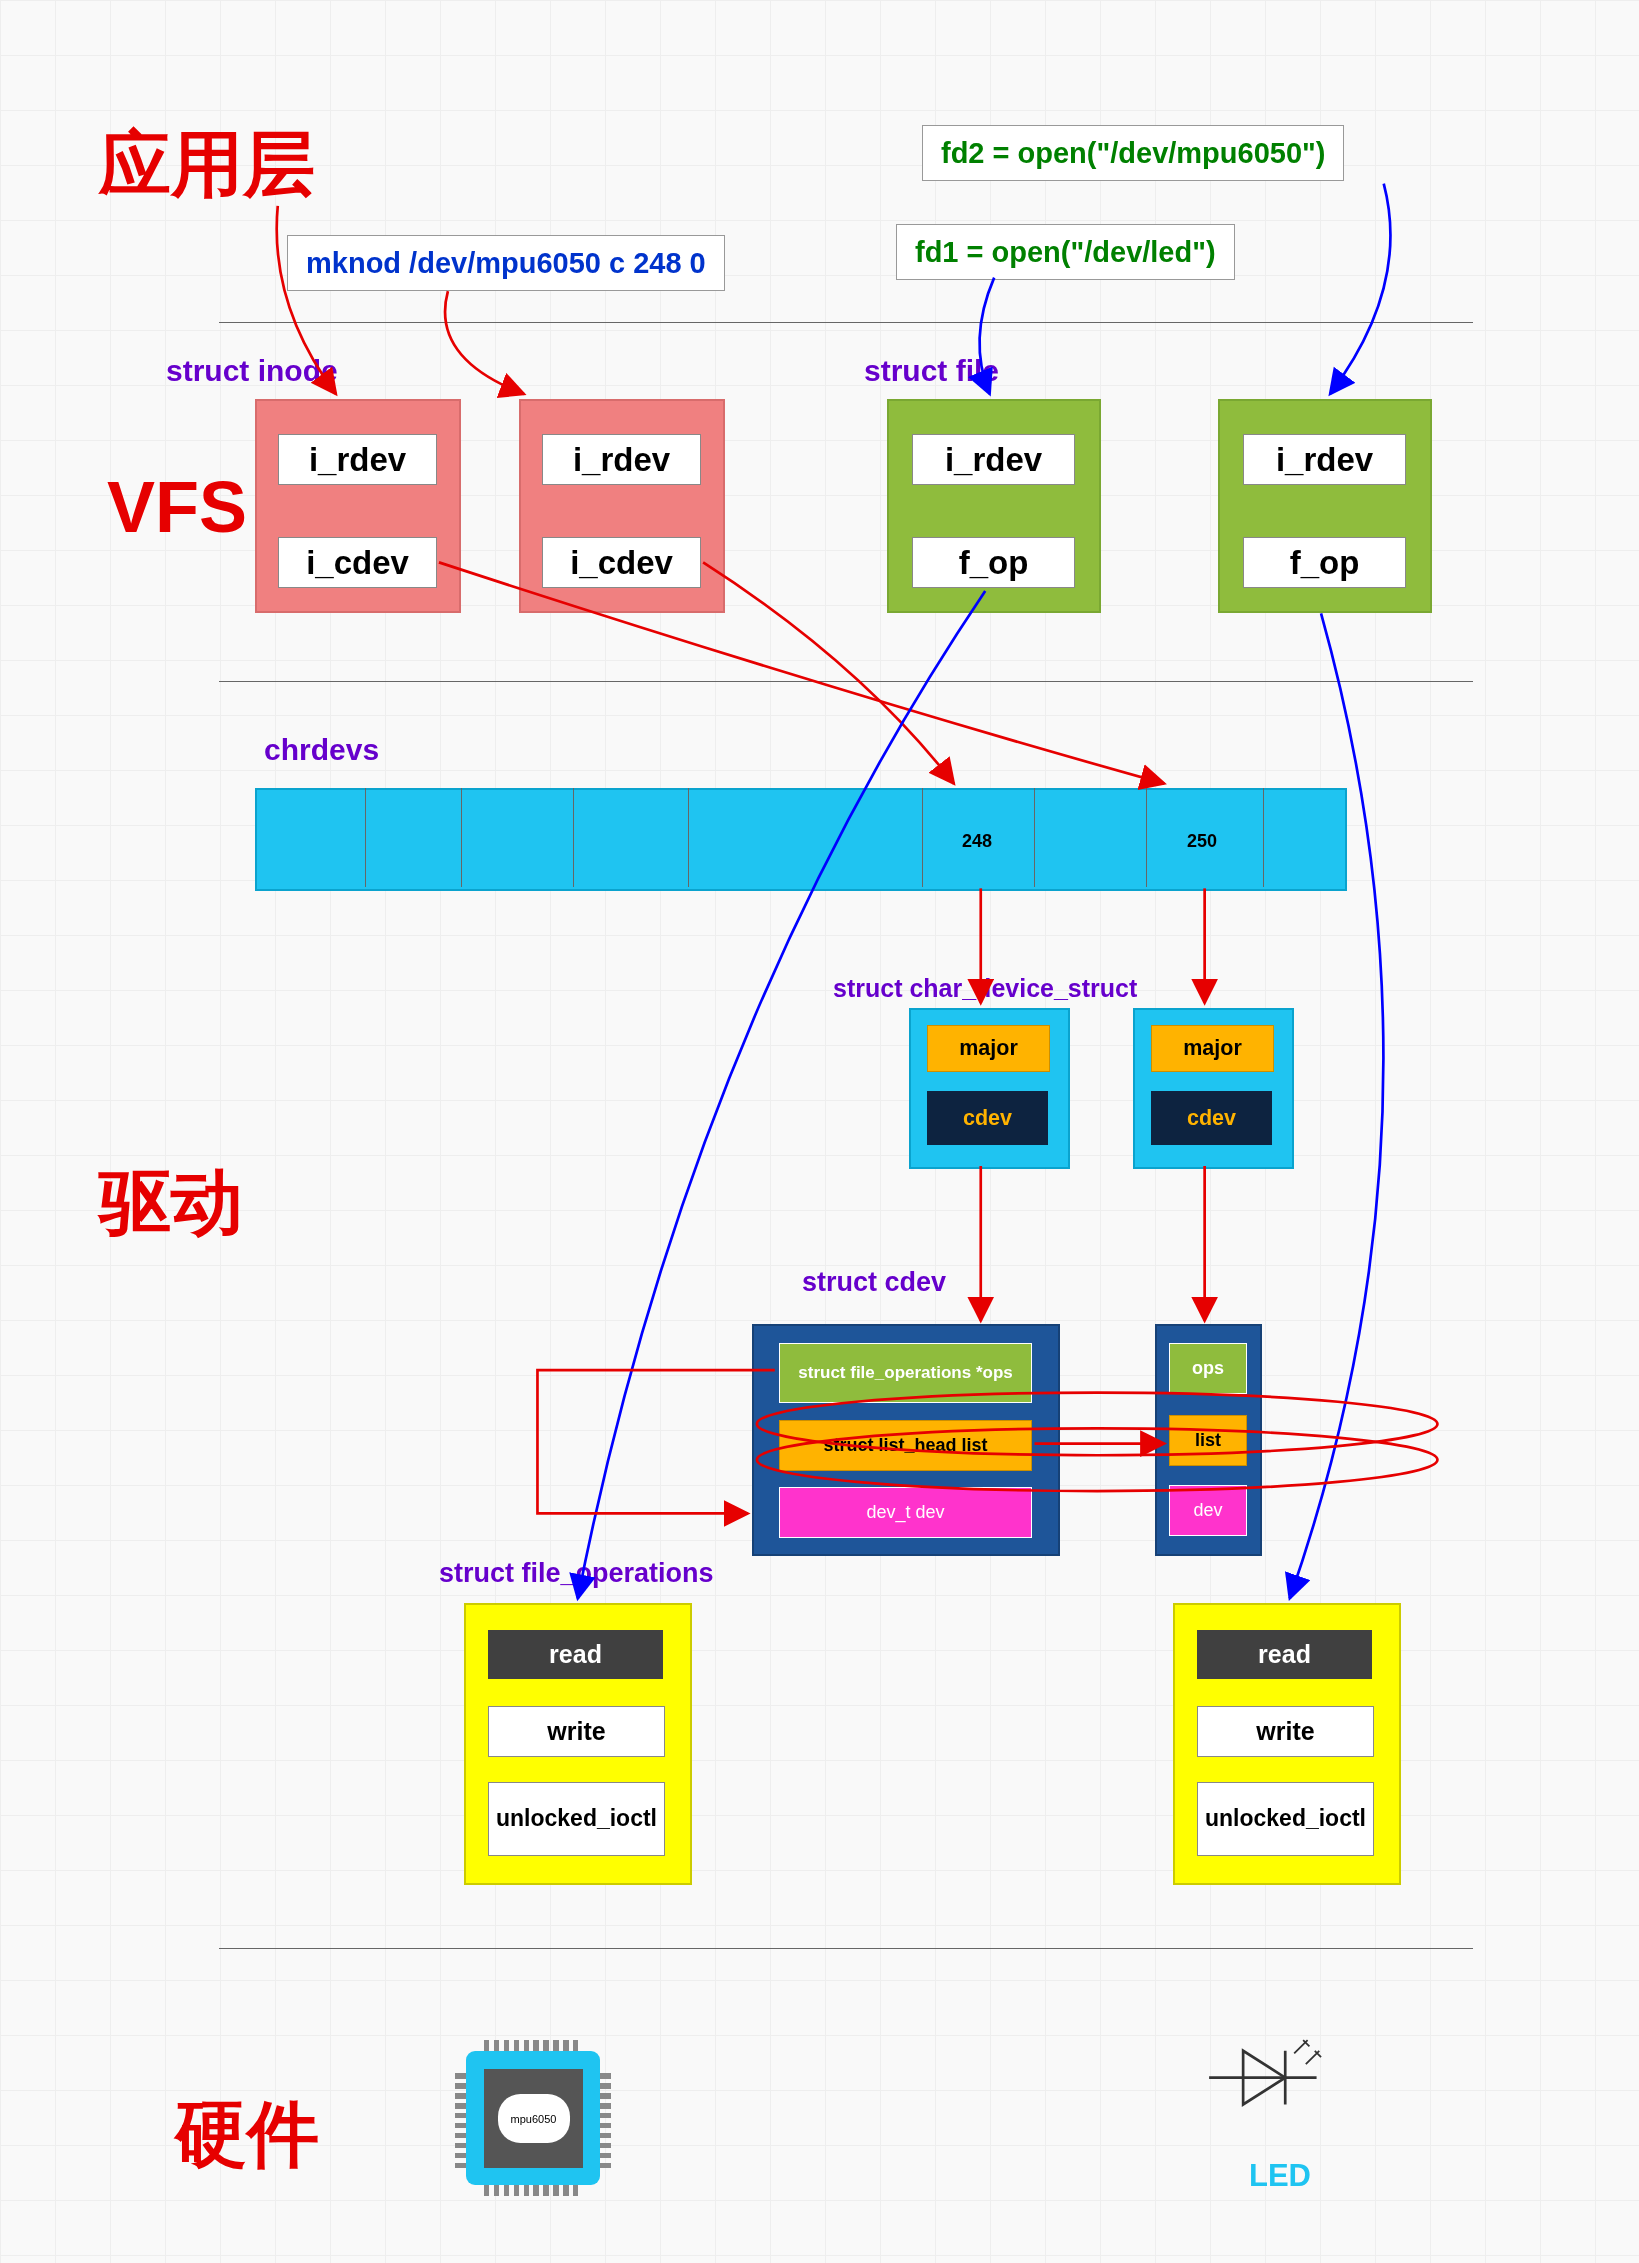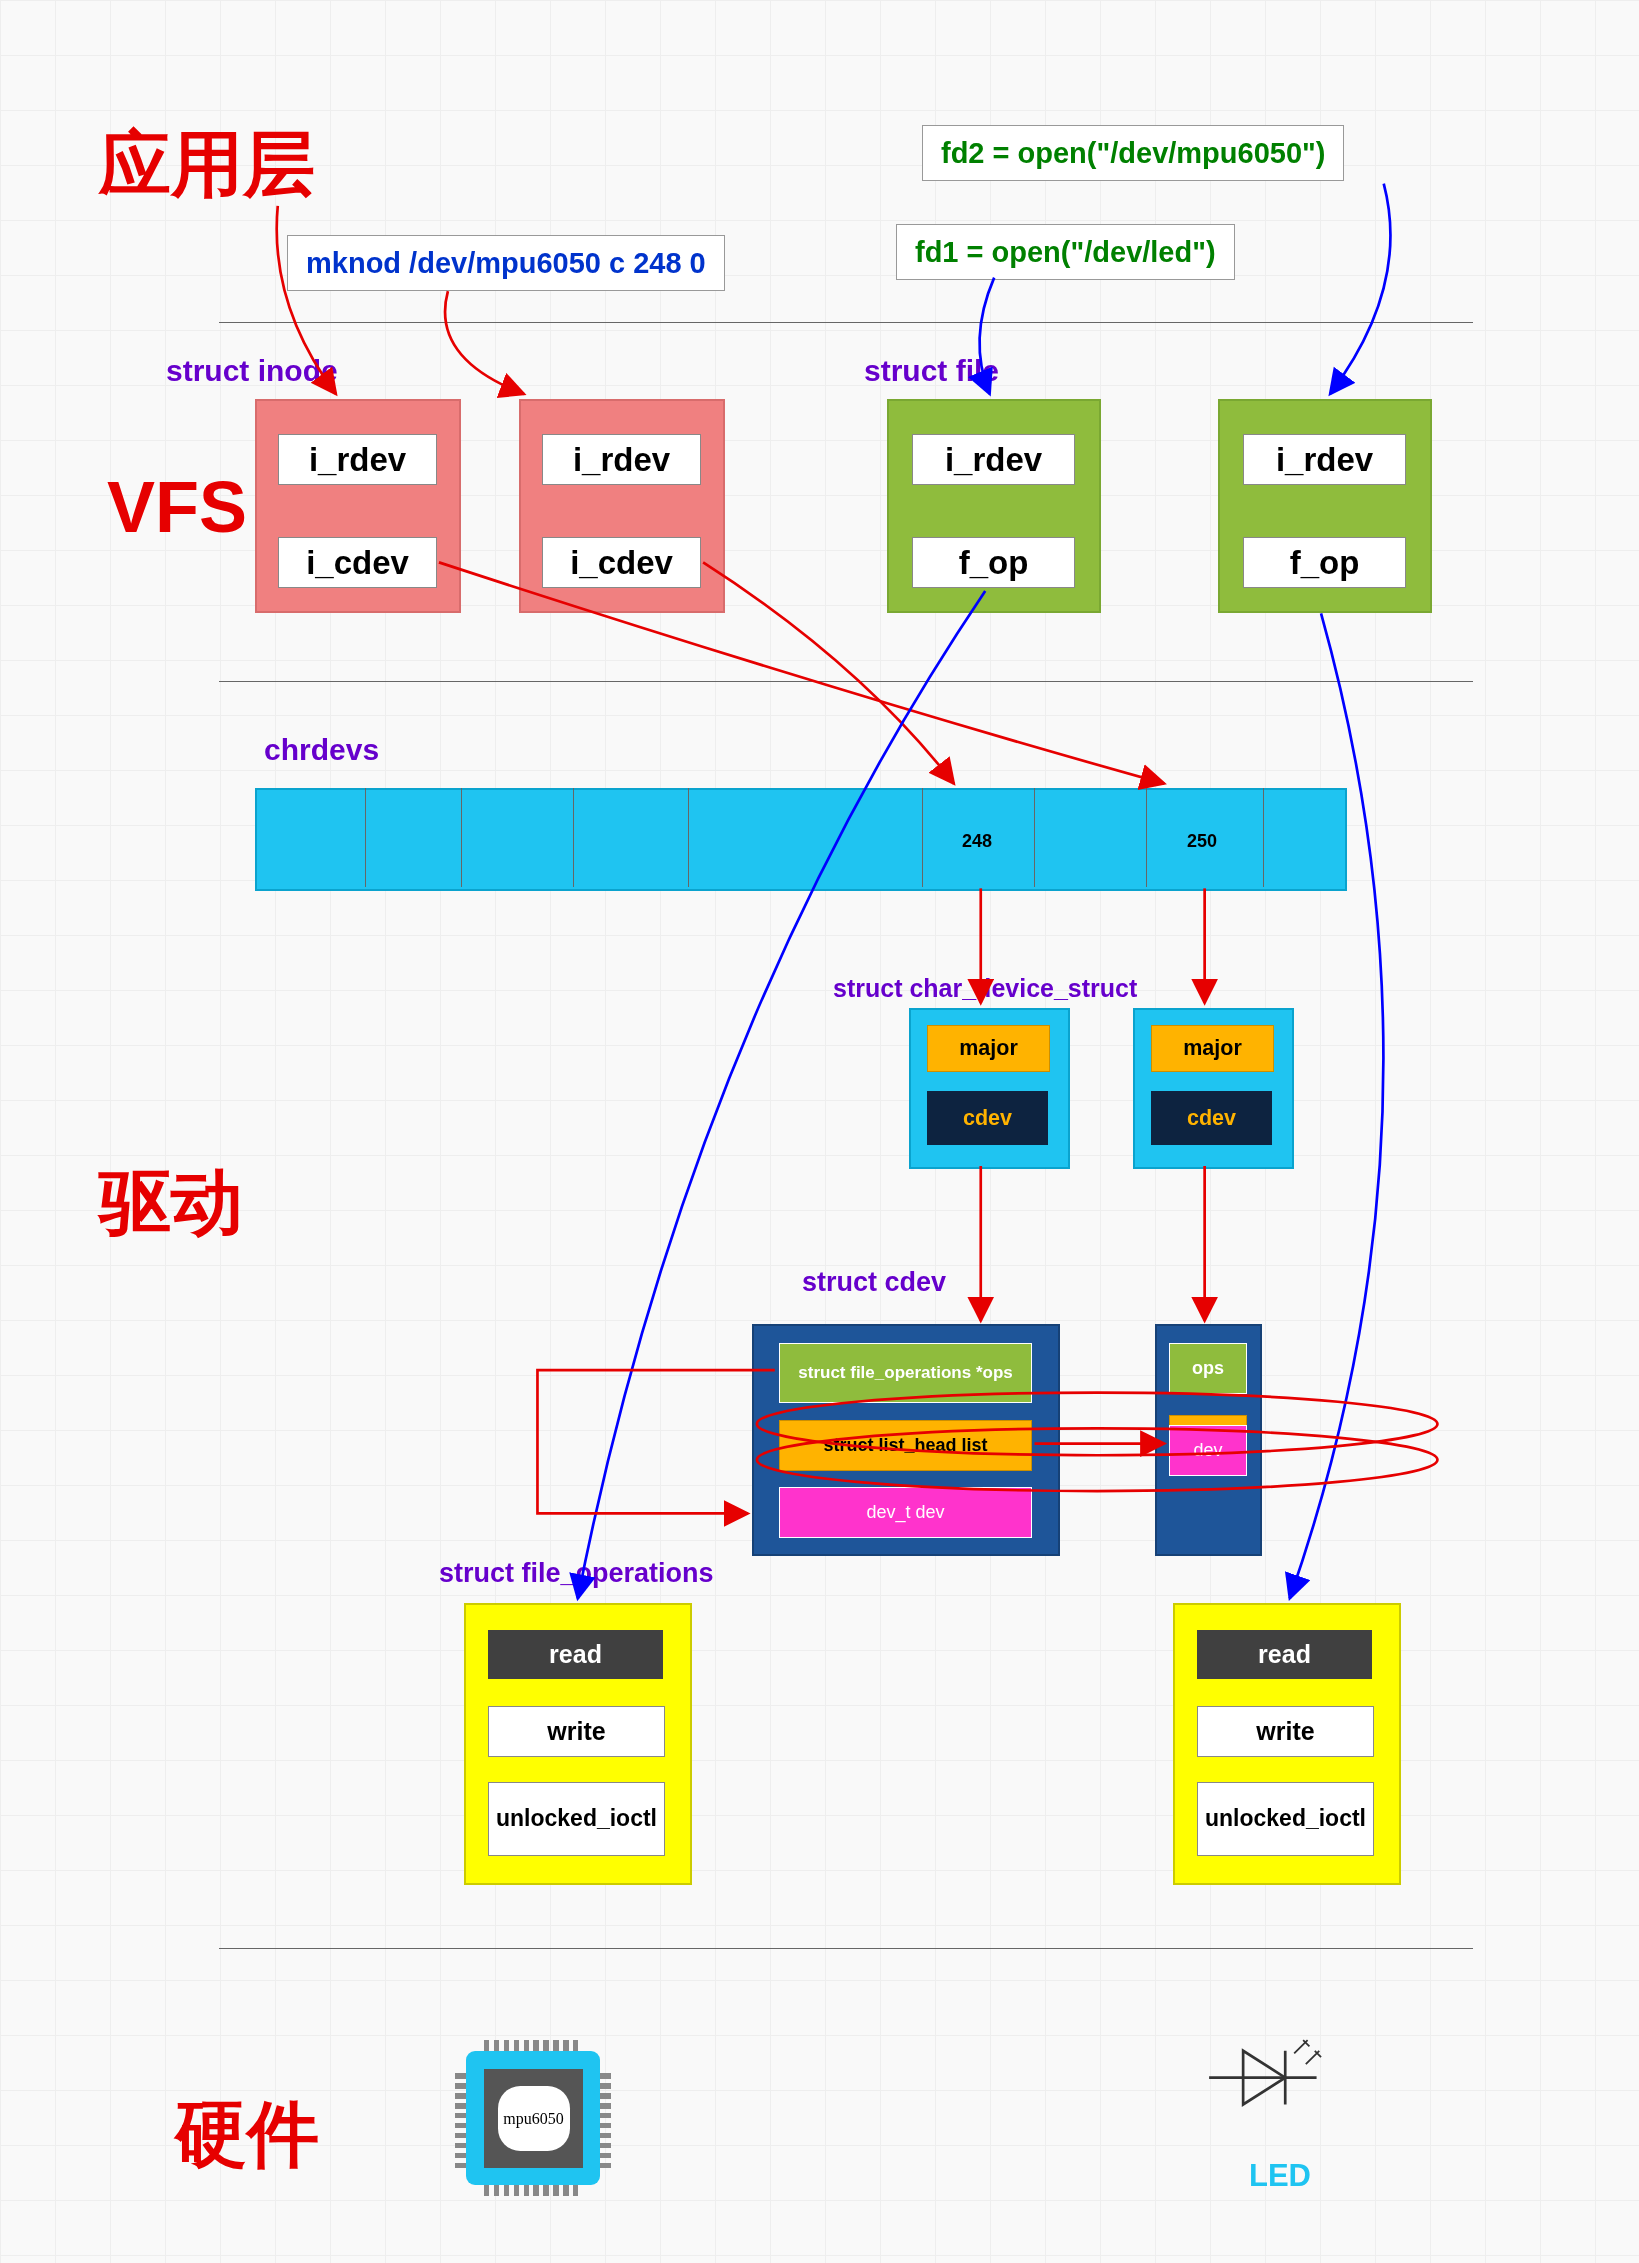--- a/index.html
+++ b/index.html
@@ -89,39 +89,39 @@
 <div class="purple-lbl" style="left:802px;top:1267px;font-size:27px;">struct cdev</div>
 
 <div class="dblue-box" style="left:752px;top:1324px;width:304px;height:228px;"></div>
 <div class="green-field" style="left:779px;top:1343px;width:251px;height:58px;font-size:17px;">struct file_operations *ops</div>
 <div class="orange-field" style="left:779px;top:1420px;width:251px;height:49px;font-size:18px;">struct list_head list</div>
 <div class="pink-field" style="left:779px;top:1487px;width:251px;height:49px;">dev_t dev</div>
 
 <div class="dblue-box" style="left:1155px;top:1324px;width:103px;height:228px;"></div>
 <div class="green-field" style="left:1169px;top:1343px;width:76px;height:49px;font-size:18px;">ops</div>
 <div class="orange-field" style="left:1169px;top:1415px;width:76px;height:49px;font-size:18px;">list</div>
-<div class="pink-field" style="left:1169px;top:1425px;width:76px;height:49px;">dev</div>
+<div class="pink-field" style="left:1169px;top:1485px;width:76px;height:49px;">dev</div>
 
 <div class="purple-lbl" style="left:439px;top:1558px;font-size:27px;">struct file_operations</div>
 
 <div class="yellow-box" style="left:464px;top:1603px;width:224px;height:278px;"></div>
 <div class="dark-field" style="left:488px;top:1630px;width:175px;height:49px;">read</div>
 <div class="white-field" style="left:488px;top:1706px;width:175px;height:49px;font-size:25px;">write</div>
 <div class="white-field" style="left:488px;top:1782px;width:175px;height:72px;font-size:23px;line-height:1.1;">unlocked_ioctl</div>
 
 <div class="yellow-box" style="left:1173px;top:1603px;width:224px;height:278px;"></div>
 <div class="dark-field" style="left:1197px;top:1630px;width:175px;height:49px;">read</div>
 <div class="white-field" style="left:1197px;top:1706px;width:175px;height:49px;font-size:25px;">write</div>
 <div class="white-field" style="left:1197px;top:1782px;width:175px;height:72px;font-size:23px;line-height:1.1;">unlocked_ioctl</div>
 
 <div class="hr-line" style="left:219px;top:1948px;width:1254px;"></div>
 
 <div style="position:absolute;left:466px;top:2051px;width:134px;height:134px;background:#1fc4f1;border-radius:9px;"></div>
 <div style="position:absolute;left:484px;top:2069px;width:99px;height:99px;background:#555;display:flex;align-items:center;justify-content:center;">
-<div style="background:#fff;width:72px;height:65px;border-radius:22.4px;display:flex;align-items:center;justify-content:center;font-size:16px;text-align:center;font-family:Liberation Serif, serif;">mpu6050</div>
+<div style="background:#fff;width:72px;height:49px;border-radius:22.4px;display:flex;align-items:center;justify-content:center;font-size:11px;text-align:center;">mpu6050</div>
 </div>
 <div style="position:absolute;left:484px;top:2040px;width:99px;height:10.7px;background:repeating-linear-gradient(90deg,#888 0,#888 5.4px,transparent 5.4px,transparent 9.9px);"></div>
 <div style="position:absolute;left:484px;top:2185px;width:99px;height:10.7px;background:repeating-linear-gradient(90deg,#888 0,#888 5.4px,transparent 5.4px,transparent 9.9px);"></div>
 <div style="position:absolute;left:455px;top:2069px;width:10.7px;height:99px;background:repeating-linear-gradient(0deg,#888 0,#888 5.4px,transparent 5.4px,transparent 9.9px);"></div>
 <div style="position:absolute;left:600px;top:2069px;width:10.7px;height:99px;background:repeating-linear-gradient(0deg,#888 0,#888 5.4px,transparent 5.4px,transparent 9.9px);"></div>
 
 <div class="led-label" style="left:1249px;top:2158px;">LED</div>
 
 <svg width="1640" height="2263" viewBox="0 0 1831 2527">
 <defs>

